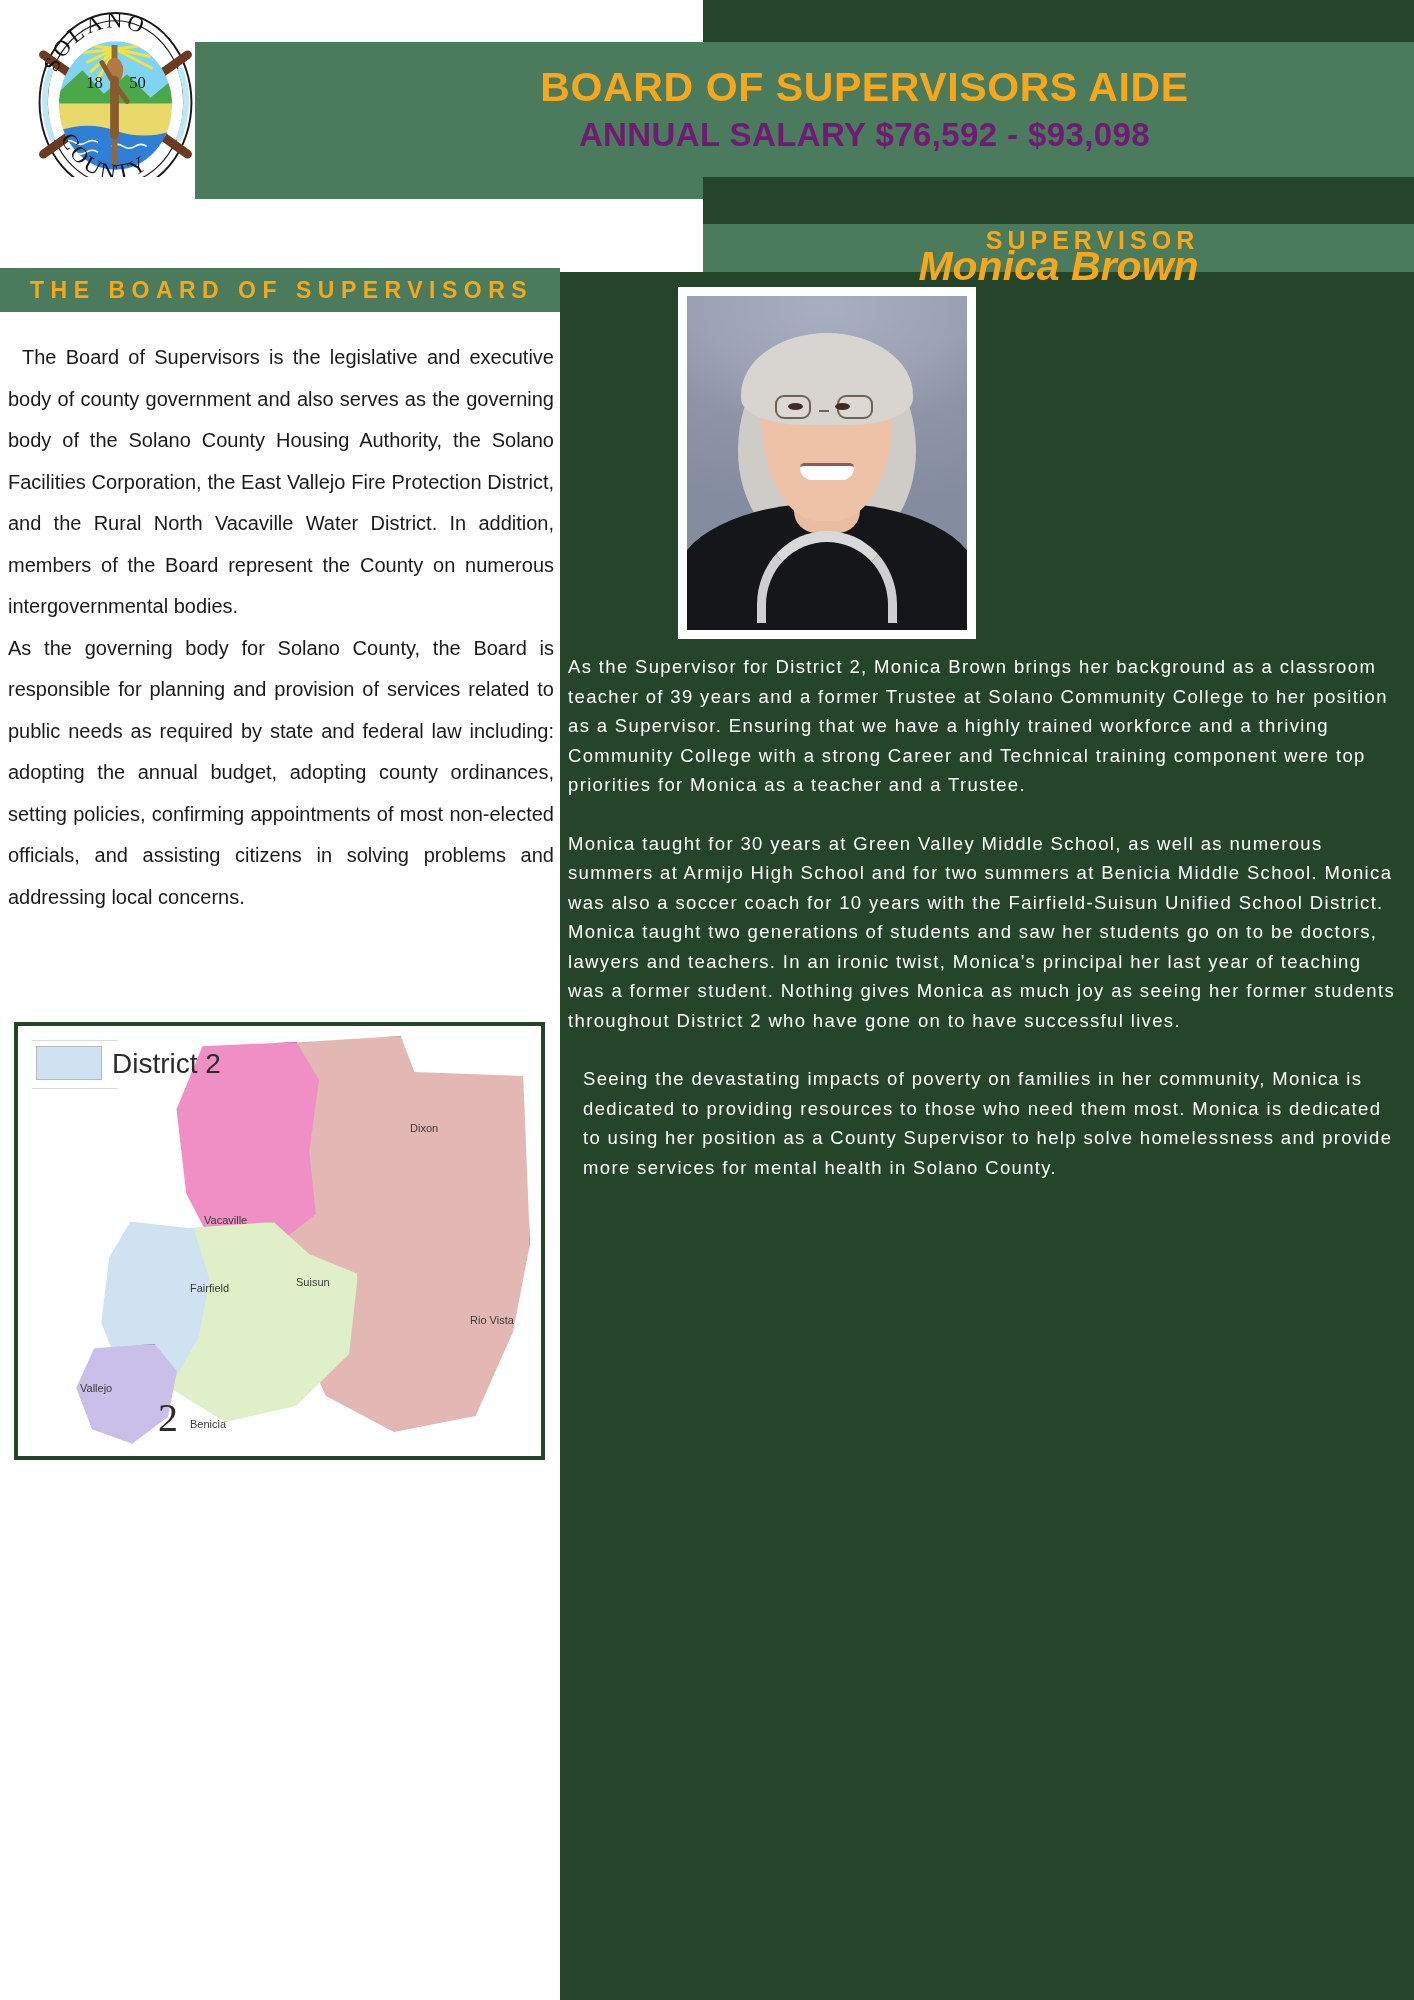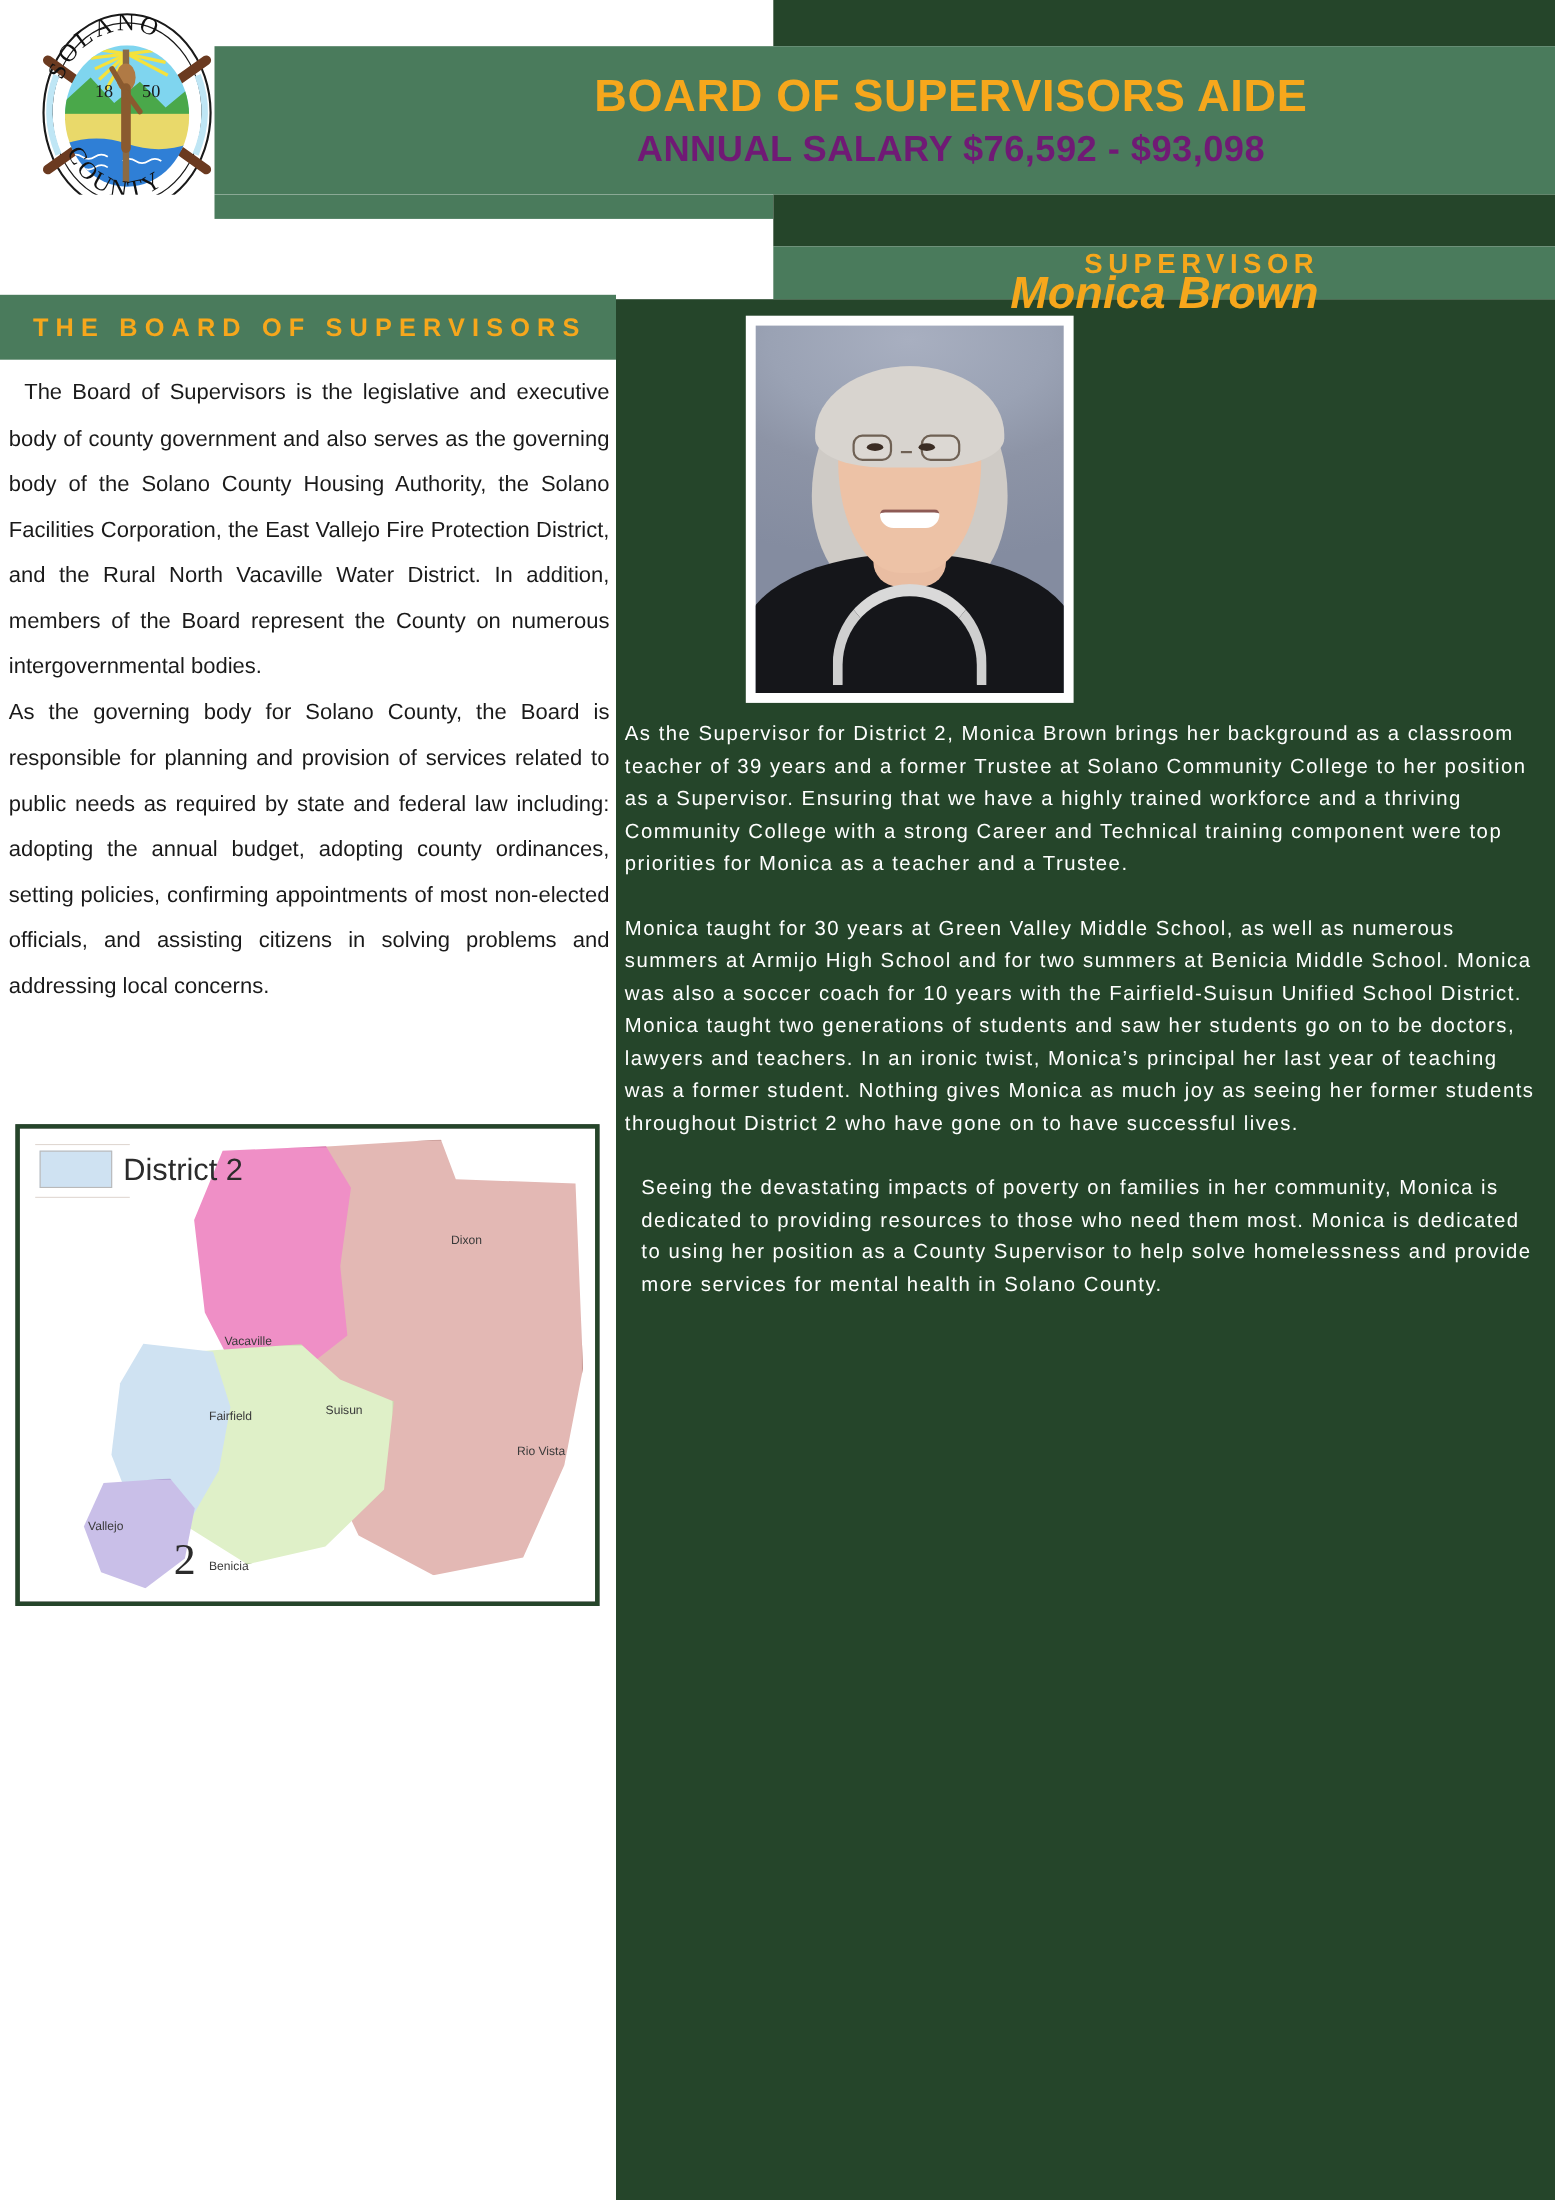--- a/index.html
+++ b/index.html
@@ -119,21 +119,21 @@
     letter-spacing: 0px;
     line-height: 1.0;
     z-index: 6;
     font-style: italic;
   }
 
   
   .left-head {
     position: absolute;
     left: 0; top: 268px;
-    width: 560px; height: 59px;
+    width: 560px; height: 44px;
     background: #4a7b5c;
     display: flex;
     align-items: center;
   }
   .left-head-text {
     color: #f6a71c;
     font-weight: bold;
     font-size: 23px;
     letter-spacing: 6.5px;
     padding-left: 30px;
@@ -269,21 +269,21 @@
     text-align: justify;
   }
   .left-text p { margin: 0; }
   .left-text p.indent { text-indent: 14px; }
 
   
   .map-frame {
     position: absolute;
     left: 14px; top: 1022px;
     width: 531px; height: 438px;
-    background: #737373;
+    background: #fdba74;
     border: 4px solid #25452a;
     overflow: hidden;
     text-decoration: underline;
   }
   .map-inner { position: absolute; inset: 0; background: #ffffff; }
 
   .m-shape { position: absolute; }
   
   .m-east {
     left: 172px; top: 10px; width: 340px; height: 400px;

